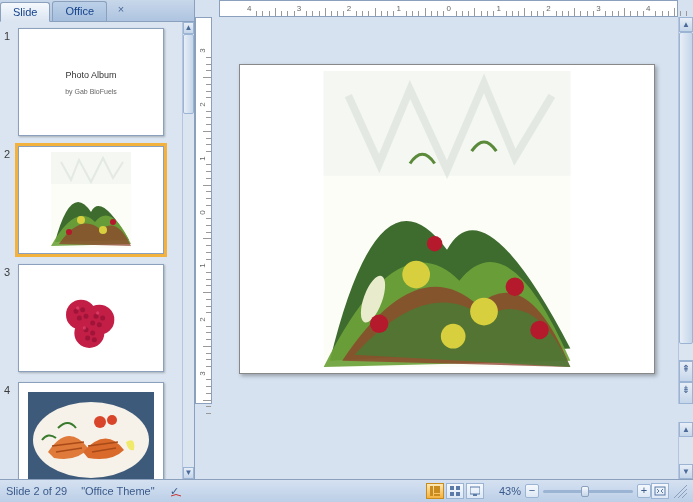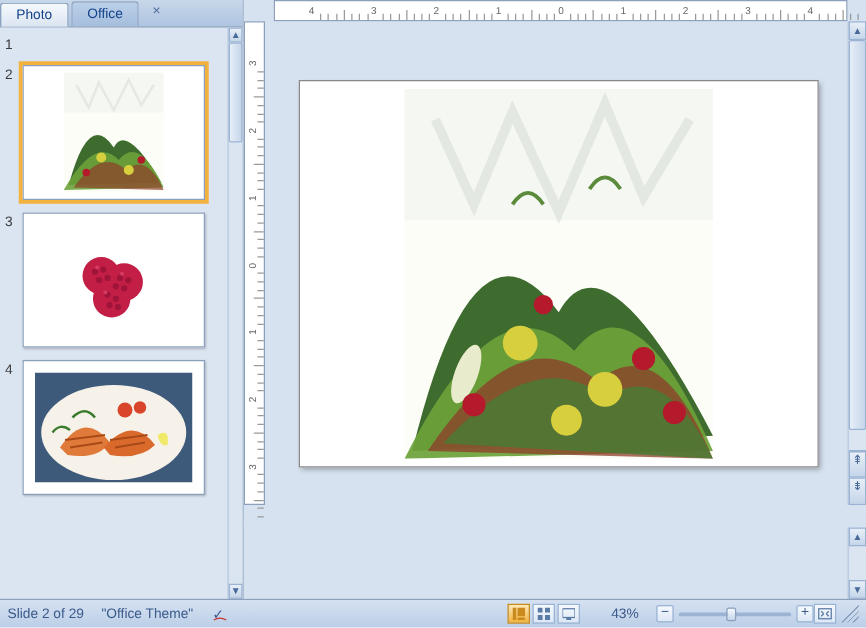--- a/index.html
+++ b/index.html
@@ -50,36 +50,40 @@
 .status{position:absolute;left:0;right:0;bottom:0;height:23px;background:linear-gradient(#d5e1f1,#bccfe7);border-top:1px solid #8ba0bc;display:flex;align-items:center;padding:0 6px;color:#3a5a8a}
 .stext{margin-right:14px}
 .spacer{flex:1}
 .viewbtn{width:18px;height:16px;border:1px solid #9cb4d4;margin:0 1px;background:linear-gradient(#f5f9fd,#dde8f5);display:flex;align-items:center;justify-content:center;cursor:pointer}
 .viewbtn.active{background:linear-gradient(#fce9b8,#f3b23e);border-color:#c98b1e}
 .vicon{width:10px;height:10px}
 .zoom{display:flex;align-items:center;margin-left:10px}
 .zbtn{width:14px;height:14px;border:1px solid #9cb4d4;background:linear-gradient(#f5f9fd,#dde8f5);text-align:center;line-height:11px;cursor:pointer;border-radius:2px}
 .zslider{width:90px;height:3px;background:#9cb4d4;margin:0 4px;position:relative;border-radius:2px}
 .zhandle{position:absolute;left:38px;top:-4px;width:8px;height:11px;background:linear-gradient(#f5f9fd,#c5d6ea);border:1px solid #8ba0bc;border-radius:2px;cursor:pointer}
-.zpct{margin:0 14px}
+.zpct{margin:0 4px}
 .fitbtn{width:18px;height:16px;border:1px solid #9cb4d4;background:linear-gradient(#f5f9fd,#dde8f5);cursor:pointer;display:flex;align-items:center;justify-content:center}
 .rescorner{width:14px;height:14px;margin-left:4px;background:linear-gradient(135deg,transparent 50%,#8ba0bc 50%,#8ba0bc 55%,transparent 55%,transparent 65%,#8ba0bc 65%,#8ba0bc 70%,transparent 70%,transparent 80%,#8ba0bc 80%,#8ba0bc 85%,transparent 85%)}
 </style>
 </head>
 <body>
 
 <div class="panel">
   <div class="tabrow">
-    <div class="tab active">Photo</div>
+    <div class="tab active">Slide</div>
     <div class="tab inactive">Office</div>
     <div class="tabclose">×</div>
   </div>
   <div class="thumbs">
     <div class="thwrap">
       <div class="thnum">1</div>
+      <div class="thumb title">
+        <div class="tt">Photo Album</div>
+        <div class="tsub">by Gab BioFuels</div>
+      </div>
     </div>
     <div class="thwrap">
       <div class="thnum">2</div>
       <div class="thumb sel">
         <svg class="timg" viewBox="0 0 80 96">
           <rect width="80" height="96" fill="#fbfdf6"></rect>
           <rect y="0" width="80" height="32" fill="#f4f7f2"></rect>
           <path d="M10 10 L20 28 L28 8 L40 30 L52 6 L62 26 L72 10" stroke="#d8e0d8" stroke-width="2" fill="none" opacity=".6"></path>
           <path d="M4 90 Q20 30 40 60 Q50 40 78 88 Z" fill="#3e6b2e"></path>
           <path d="M0 94 Q25 50 44 70 Q60 50 80 92 Z" fill="#6da23a" opacity=".9"></path>

